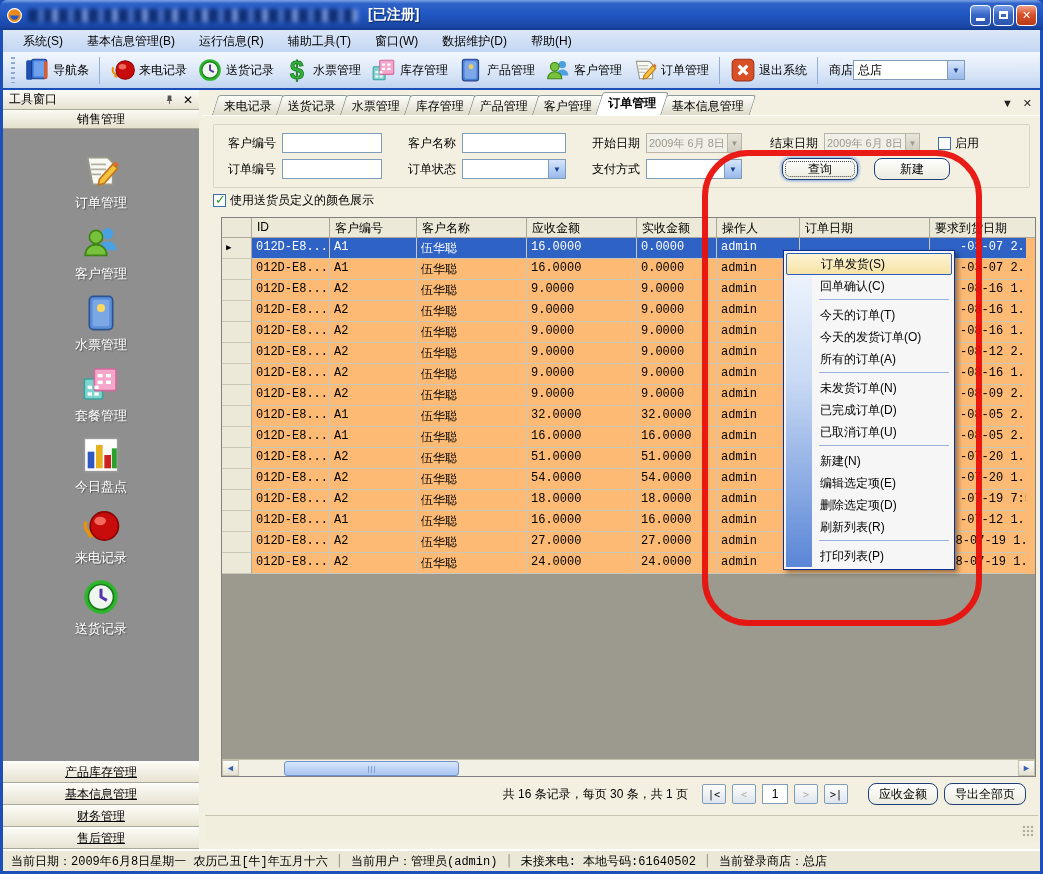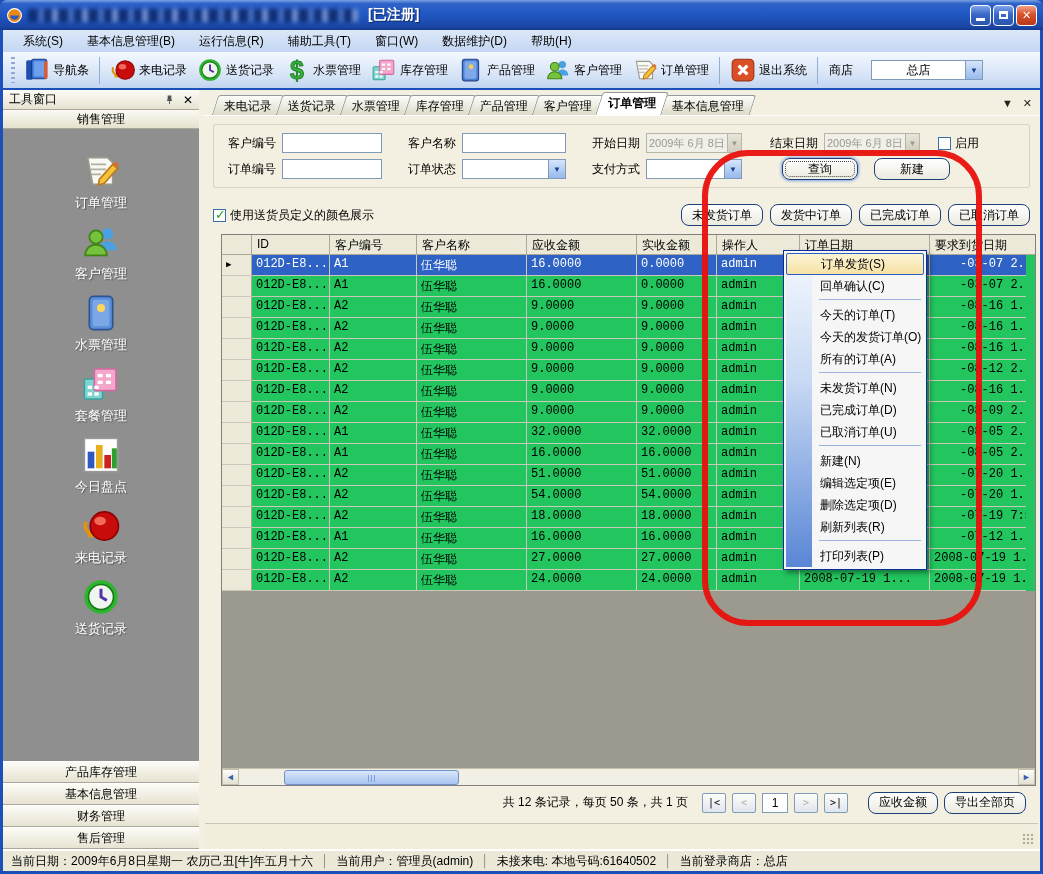--- a/index.html
+++ b/index.html
@@ -24,38 +24,38 @@
   
   .menubar{height:22px;background:linear-gradient(180deg,#dce8f8,#c3d6f2);display:flex;align-items:center;padding:0 10px;gap:4px;}
   .menuitem{padding:2px 10px;cursor:pointer;}
   
   .toolbar{height:38px;background:linear-gradient(180deg,#f3f8fe,#d4e2f6 70%,#c0d4f0);border-bottom:2px solid #1c50b8;
     display:flex;align-items:center;padding:0 4px;}
   .grip{width:4px;height:26px;margin:0 4px;background:repeating-linear-gradient(180deg,#8fa9d4 0 2px,transparent 2px 5px);}
   .tbtn{display:flex;align-items:center;gap:3px;padding:3px 5px;border-radius:3px;cursor:pointer;white-space:nowrap;}
   .tbtn svg{width:26px;height:26px;}
   .tsep{width:1px;height:27px;background:#93aed6;margin:0 5px;}
-  .shopbox{display:flex;align-items:center;gap:18px;margin-left:6px;}
+  .shopbox{display:flex;align-items:center;gap:0;margin-left:6px;}
   .combo{display:flex;align-items:center;border:1px solid #7f9db9;background:#fff;height:20px;}
   .combo .val{flex:1;padding:0 4px;}
   .dd{width:17px;height:100%;display:flex;align-items:center;justify-content:center;font-size:8px;color:#17408c;
       background:linear-gradient(180deg,#d6e5fc,#98b9ec);border-left:1px solid #7f9db9;cursor:pointer;}
   .dd.off{background:linear-gradient(180deg,#e8e6da,#cfccbe);color:#9b988c;border-left:1px solid #b8b5a8;}
   
   .main{flex:1;display:flex;min-height:0;}
   .sidebar{width:200px;display:flex;flex-direction:column;border-right:4px solid #f4f0e1;background:#8f8f8f;}
   .side-cap{height:20px;background:linear-gradient(180deg,#fcfbf6,#e7e3d2);display:flex;align-items:center;padding:0 6px;border-bottom:1px solid #aca899;}
   .side-cap .sp{margin-left:auto;display:flex;gap:8px;align-items:center;}
   .side-sec{height:19px;background:linear-gradient(180deg,#fbfaf3,#e5e1cd);border-bottom:1px solid #aca899;text-align:center;line-height:19px;}
   .side-icons{flex:1;display:flex;flex-direction:column;align-items:center;padding-top:22px;gap:10px;overflow:hidden;}
   .side-item{width:120px;display:flex;flex-direction:column;align-items:center;color:#fff;cursor:pointer;}
   .side-item svg{width:40px;height:40px;}
   .side-item .lbl{margin-top:3px;font-size:13px;text-shadow:1px 1px 1px #555;}
   .side-group{height:22px;background:linear-gradient(180deg,#fcfbf6,#e7e3d2);border-top:1px solid #fff;border-bottom:1px solid #aca899;
-    text-align:center;line-height:21px;cursor:pointer;}
+    text-align:center;line-height:21px;cursor:pointer;text-decoration:underline;}
   
   .content{flex:1;display:flex;flex-direction:column;background:#f4f0e1;min-width:0;}
   .tabstrip{height:26px;display:flex;align-items:flex-end;padding:0 2px 0 12px;position:relative;border-bottom:1px solid #fff;}
   .tab{height:20px;padding:0 8px;margin-right:-2px;border:1px solid #8f9b9c;border-bottom:none;cursor:pointer;
     background:linear-gradient(180deg,#fdfdfa,#dedbc9);transform:skewX(-18deg);border-radius:3px 3px 0 0;}
   .tab>span{display:inline-block;transform:skewX(18deg);line-height:20px;}
   .tab.active{background:#fff;height:23px;font-weight:bold;z-index:2;}
   .tabctl{position:absolute;right:8px;bottom:5px;display:flex;gap:10px;font-size:11px;color:#222;}
   .panel{flex:1;position:relative;display:flex;flex-direction:column;min-height:0;}
   
@@ -65,27 +65,27 @@
   .tin{width:100px;height:20px;border:1px solid #7f9db9;background:#fff;padding:0 3px;font:inherit;}
   .datebox{display:flex;align-items:center;width:96px;height:20px;border:1px solid #b8b5a8;background:#f1f0e8;color:#9b988c;}
   .datebox .val{flex:1;padding:0 2px;font-size:11px;white-space:nowrap;}
   .cwrap{display:flex;align-items:center;gap:4px;}
   .cb{width:13px;height:13px;border:1px solid #3a6ea5;background:#fff;position:relative;flex:0 0 auto;cursor:pointer;}
   .cb.checked::after{content:"✓";position:absolute;left:1px;top:-3px;color:#21a121;font-weight:bold;font-size:13px;}
   .xpbtn{height:22px;padding:0 10px;border:1px solid #1c3f7a;border-radius:8px;background:linear-gradient(180deg,#fff,#ecebdf);
     font:inherit;cursor:pointer;white-space:nowrap;}
   .xpbtn.focused{box-shadow:0 0 3px 1px #7da2e0;outline:1px dotted #444;outline-offset:-4px;}.sp26{width:26px;}.sp28{width:28px;}.sp18{width:18px;}.sp40{width:40px;}.sp16{width:16px;}
   
-  .colorrow{margin:16px 10px 0;display:flex;align-items:center;}
+  .colorrow{margin:4px 10px 0;display:flex;align-items:center;}
   .statusbtns{margin-left:auto;display:flex;gap:7px;}
   
   .gridwrap{margin:8px 4px 0 18px;height:560px;position:relative;background:#9c9a8e;border:1px solid #808080;overflow:hidden;}
   .ghead{display:flex;height:20px;background:#ece9d8;border-bottom:1px solid #aca899;}
   .gh{border-right:1px solid #aca899;padding:2px 5px;white-space:nowrap;overflow:hidden;}
-  .trow{display:flex;height:21px;background:#22c55e;}
+  .trow{display:flex;height:21px;background:#fdba74;}
   .td{border-right:1px solid #cbc8ba;border-bottom:1px solid #cbc8ba;padding:2px 4px;white-space:nowrap;overflow:hidden;
       font-family:"Liberation Mono","DejaVu Sans Mono",monospace;font-size:12px;}
   .td.cjk{font-family:Liberation Serif, serif;}
   .c-sel{width:30px;flex:0 0 auto;background:#ece9d8;border-right:1px solid #aca899;}
   .c-id{width:78px;flex:0 0 auto;}
   .c-no{width:87px;flex:0 0 auto;}
   .c-name{width:110px;flex:0 0 auto;}
   .c-recv{width:110px;flex:0 0 auto;}
   .c-recd{width:80px;flex:0 0 auto;}
   .c-op{width:83px;flex:0 0 auto;}
@@ -107,24 +107,24 @@
   .pager{height:34px;display:flex;align-items:center;justify-content:flex-end;gap:6px;padding-right:14px;}
   .pgsummary{margin-right:8px;}
   .pgbtn{width:24px;height:20px;border:1px solid #7f9db9;border-radius:2px;background:linear-gradient(180deg,#fdfdfa,#dfe5ee);
     font-size:10px;display:flex;align-items:center;justify-content:center;cursor:pointer;font-family:"DejaVu Sans Mono",monospace;}
   .pgbtn.off{color:#b0aea0;cursor:default;}
   .pgin{width:26px;height:20px;border:1px solid #7f9db9;text-align:center;font:inherit;padding:0;}
   
   .collapsebar{height:26px;margin:4px 2px 0;background:#f2eedd;border-top:1px solid #cac6b2;position:relative;}
   .collapsebar::after{content:"";position:absolute;right:4px;bottom:4px;width:12px;height:12px;
     background:radial-gradient(circle at 2px 2px,#b0ac98 1.3px,transparent 1.6px);background-size:4px 4px;}
-  .statusbar{height:22px;background:#ebe8d8;border-top:2px solid #fff;display:flex;align-items:center;padding:0 8px;gap:8px;white-space:nowrap;overflow:hidden;}
+  .statusbar{height:22px;background:#ebe8d8;border-top:2px solid #fff;display:flex;align-items:center;padding:0 8px;gap:8px;white-space:nowrap;overflow:hidden;font-family:Liberation Mono, monospace;}
   .ssep{color:#8c887a;}
   
-  .cmenu{position:absolute;left:783px;top:250px;width:144px;z-index:40;background:#f6f6f6;border:1px solid #0a2d96;
+  .cmenu{position:absolute;left:783px;top:250px;width:172px;z-index:40;background:#f6f6f6;border:1px solid #0a2d96;
     box-shadow:3px 3px 5px rgba(0,0,0,.4);padding:2px;}
   .cmenu::before{content:"";position:absolute;left:2px;top:2px;bottom:2px;width:26px;
     background:linear-gradient(180deg,#f4f8fe 0%,#c9daf4 40%,#5a86d6 100%);}
   .cm-item{position:relative;height:22px;line-height:22px;padding-left:34px;cursor:pointer;white-space:nowrap;}
   .cm-item.highlighted{background:linear-gradient(180deg,#fdf4d5,#f6e2a4);border:1px solid #2a5fc0;border-radius:2px;
     height:22px;line-height:20px;}
   .cm-item.sep{height:5px;padding:0;cursor:default;}
   .cm-item.sep::after{content:"";display:block;margin:2px 3px 0 33px;border-top:1px solid #9bb3dd;}
   
   .annot{position:absolute;left:702px;top:150px;width:280px;height:476px;border:6px solid #e8100c;border-radius:46px;
@@ -266,21 +266,21 @@
           <svg viewBox="0 0 24 24" width="26" height="26">
             <rect x="2" y="2" width="20" height="20" rx="4" fill="#d94f26" stroke="#a03014"></rect>
             <path d="M8 8l8 8M16 8l-8 8" stroke="#fff" stroke-width="3"></path>
           </svg>
         </span>
       <span>退出系统</span>
     </span>
     <span class="tsep"></span>
     <span class="shopbox">
       <span>商店</span>
-      <span class="combo" style="width:112px;text-align:center;">
+      <span class="combo" style="width:112px;">
         <span class="val">总店</span>
         <span class="dd">▼</span>
       </span>
     </span>
   </div>
 
   <div class="main">
 
     <div class="sidebar">
       <div class="side-cap">
@@ -451,26 +451,20 @@
             <span class="sp16"></span>
             <button class="xpbtn" style="width:76px;">新建</button>
           </div>
         </div>
 
         <div class="colorrow">
           <span class="cwrap">
             <span class="cb checked"></span>
             <span>使用送货员定义的颜色展示</span>
           </span>
-          <span class="statusbtns">
-            <button class="xpbtn">未发货订单</button>
-            <button class="xpbtn">发货中订单</button>
-            <button class="xpbtn">已完成订单</button>
-            <button class="xpbtn">已取消订单</button>
-          </span>
         </div>
 
         <div class="gridwrap">
           <div class="ghead">
             <span class="gh c-sel"></span>
             <span class="gh c-id">ID</span>
             <span class="gh c-no">客户编号</span>
             <span class="gh c-name">客户名称</span>
             <span class="gh c-recv">应收金额</span>
             <span class="gh c-recd">实收金额</span>
@@ -673,21 +667,21 @@
               </div>
             </div>
           <div class="hscroll">
             <span class="sb-btn">◄</span>
             <span class="sb-thumb"></span>
             <span class="sb-btn right">►</span>
           </div>
         </div>
 
         <div class="pager">
-          <span class="pgsummary">共 12 条记录，每页 50 条，共 1 页</span>
+          <span class="pgsummary">共 16 条记录，每页 30 条，共 1 页</span>
           <span class="pgbtn">|&lt;</span>
           <span class="pgbtn off">&lt;</span>
           <input class="pgin" value="1" style="">
           <span class="pgbtn off">&gt;</span>
           <span class="pgbtn">&gt;|</span>
           <span style="width:8px;"></span>
           <button class="xpbtn">应收金额</button>
           <button class="xpbtn">导出全部页</button>
         </div>
 

